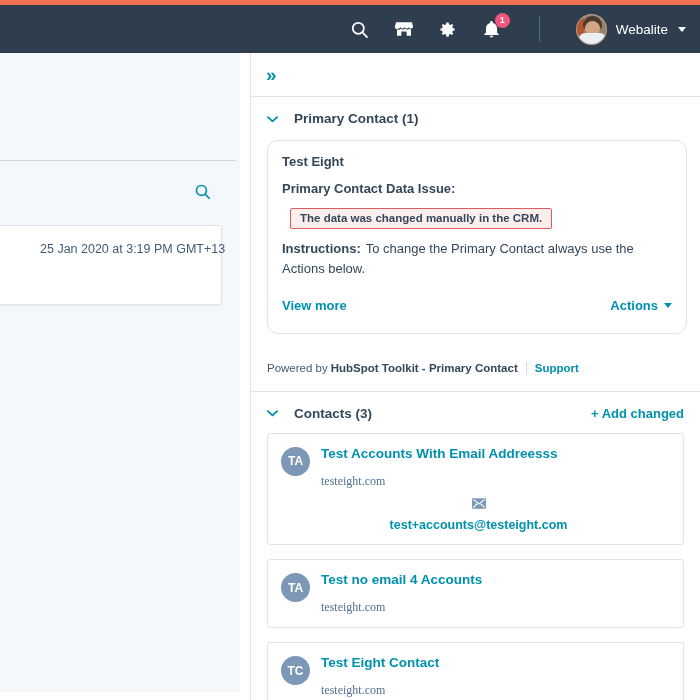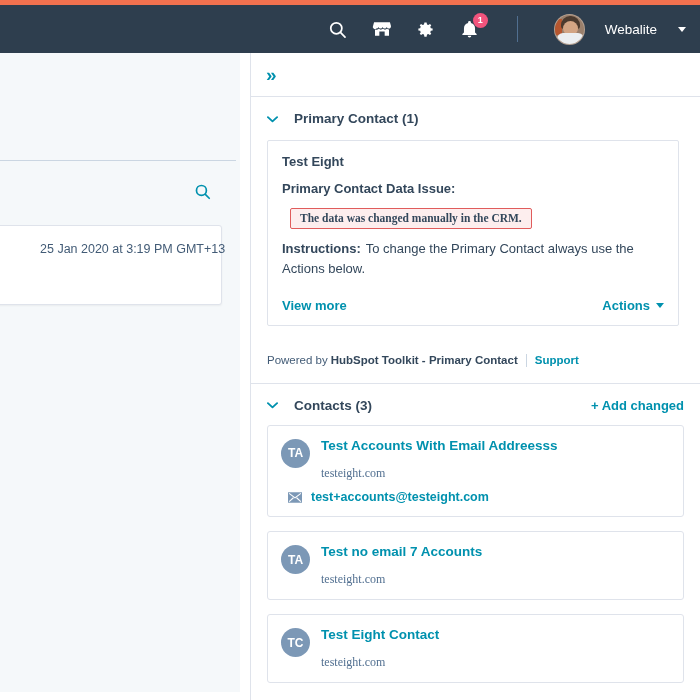--- a/index.html
+++ b/index.html
@@ -41,21 +41,21 @@
     color: #ffffff;
     font-size: 9px; font-weight: bold;
     display: flex; align-items: center; justify-content: center;
     padding: 0 4px; line-height: 1;
   }
   .nav-sep {
     width: 1px; height: 26px;
     background: #516f90;
     margin: 0 14px;
   }
-  .user-area { display: flex; align-items: center; gap: 20px; cursor: pointer; }
+  .user-area { display: flex; align-items: center; gap: 9px; cursor: pointer; }
   .avatar-photo {
     width: 31px; height: 31px; border-radius: 50%;
     overflow: hidden; position: relative;
     background: #9a7f6b;
     border: 1px solid rgba(255,255,255,.25);
   }
   .avatar-photo .hair {
     position: absolute; top: 1px; left: 6px; width: 19px; height: 13px;
     border-radius: 9px 9px 3px 3px; background: #4b3a2e;
   }
@@ -147,24 +147,24 @@
     display: flex; align-items: center; justify-content: center;
   }
   .section-title {
     font-size: 13.5px; font-weight: bold; color: #33475b;
   }
   .link-teal {
     color: #0091ae; font-size: 13px; font-weight: bold; cursor: pointer;
   }
 
   .pc-card {
-    margin: 2px 21px 14px 16px;
+    margin: 2px 13px 14px 16px;
     border: 1px solid #dfe3eb;
-    border-radius: 2px;
-    padding: 13px 14px 12px 14px;
+    border-radius: 11px;
+    padding: 13px 14px 20px 14px;
     background: #ffffff;
   }
   .pc-name {
     font-size: 13px; font-weight: bold; color: #33475b;
     margin-bottom: 11px;
   }
   .pc-row { margin-bottom: 9px; font-size: 13px; line-height: 1.35; }
   .pc-label { font-weight: bold; color: #33475b; }
   .pc-link {
     color: #0091ae; font-weight: bold; cursor: pointer;
@@ -176,21 +176,20 @@
   }
   .alert-box {
     display: inline-block;
     border: 1px solid #e05c5c;
     background: #fdeeee;
     color: #33475b;
     font-size: 11.5px; font-weight: bold;
     padding: 3px 9px 4px 9px;
     border-radius: 2px;
     margin: 1px 0 10px 8px;
-    font-family: Liberation Serif, serif;
   }
   .pc-instructions {
     font-size: 13px; color: #33475b; line-height: 1.55;
     margin-bottom: 16px;
   }
   .pc-instructions .pc-label { margin-right: 5px; }
   .pc-footer {
     display: flex; align-items: center; justify-content: space-between;
     padding-top: 3px;
   }
@@ -234,20 +233,21 @@
   .c-name {
     font-size: 13.5px; font-weight: bold; color: #0091ae;
     cursor: pointer; line-height: 1.2;
   }
   .c-domain {
     font-size: 12px; color: #516f90; margin-top: 12px; font-family: Liberation Serif, serif;
   }
   .c-email-row {
     display: flex; align-items: center; gap: 9px;
     margin: 9px 0 0 7px;
+    flex-direction: column;
   }
   .mail-icon { color: #7c98b6; display: flex; align-items: center; }
   .c-email {
     font-size: 12.5px; font-weight: bold; color: #0091ae; cursor: pointer;
   }
 </style>
 </head>
 <body>
 
 <div id="app">
@@ -391,21 +391,21 @@
               </svg>
           </span>
           <span class="c-email">test+accounts@testeight.com</span>
         </div>
       </div>
 
       <div class="contact-card">
         <div class="contact-top">
           <div class="c-avatar">TA</div>
           <div>
-            <div class="c-name">Test no email 7 Accounts</div>
+            <div class="c-name">Test no email 4 Accounts</div>
             <div class="c-domain">testeight.com</div>
           </div>
         </div>
       </div>
 
       <div class="contact-card">
         <div class="contact-top">
           <div class="c-avatar">TC</div>
           <div>
             <div class="c-name">Test Eight Contact</div>

